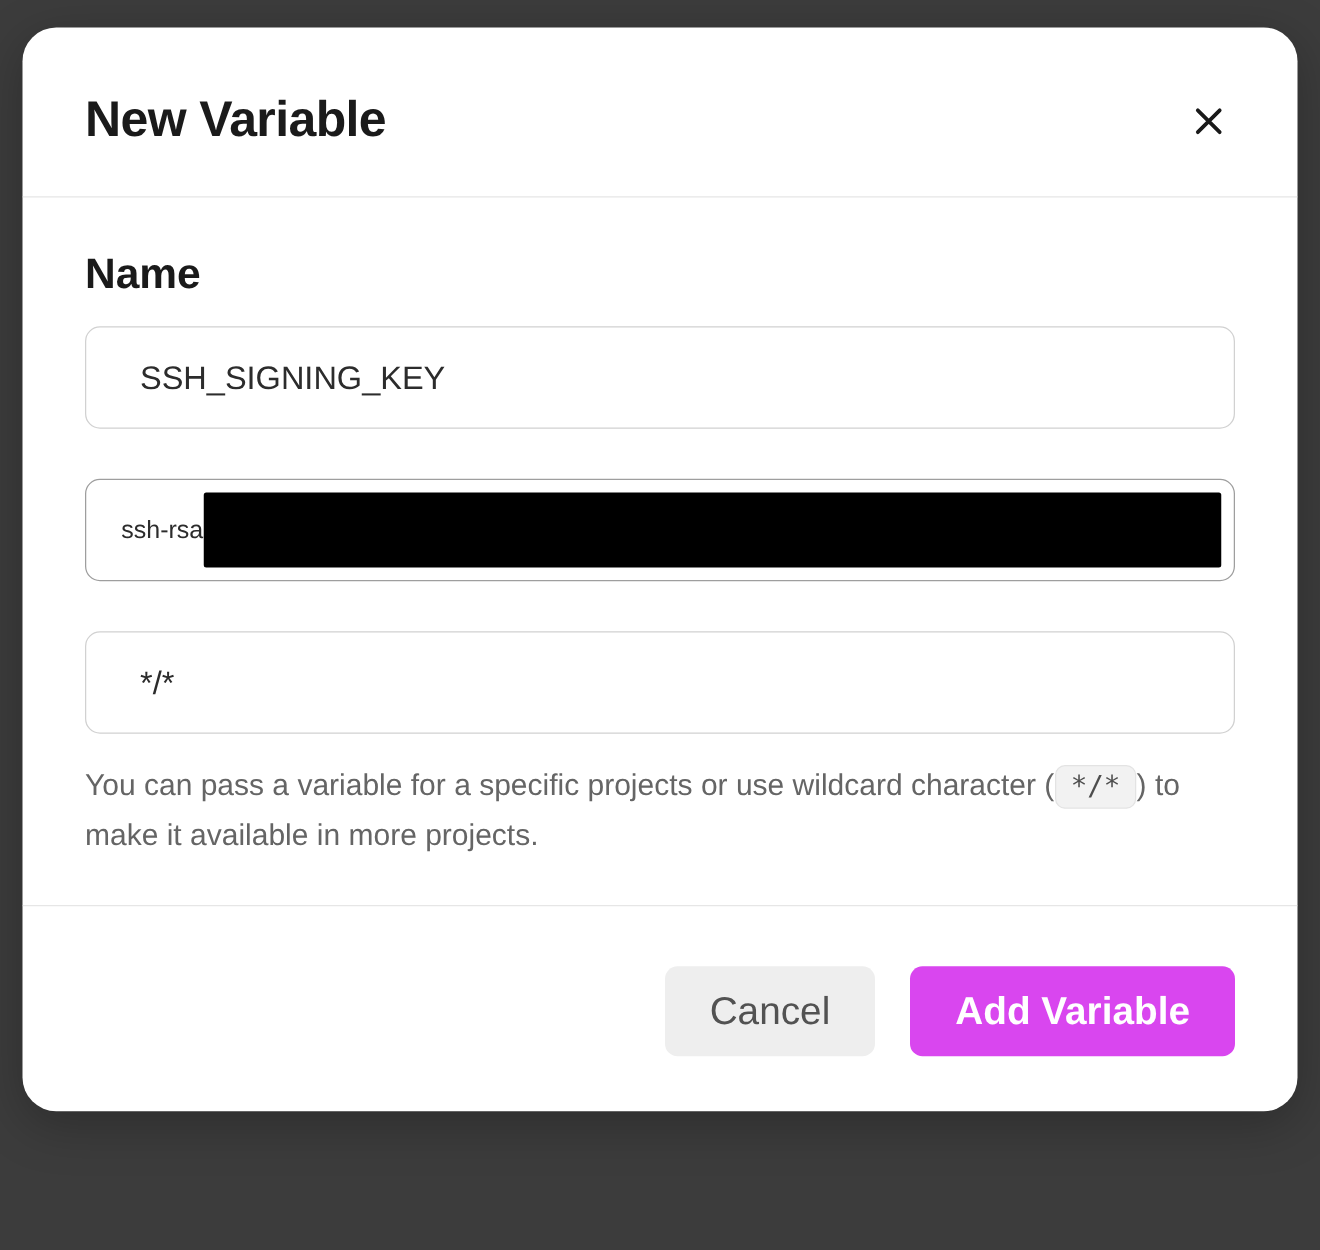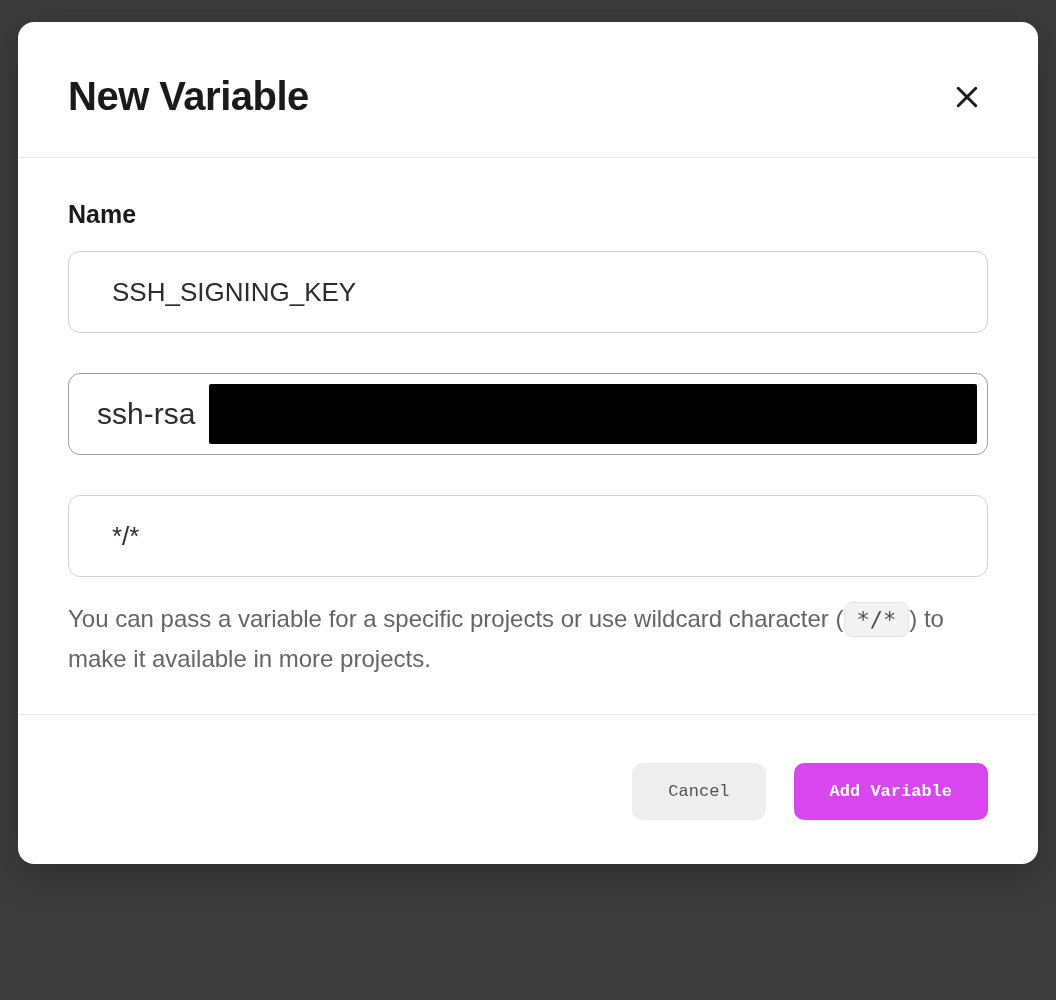--- a/index.html
+++ b/index.html
@@ -19,21 +19,21 @@
       height: 100%;
       background: #3c3c3c;
       display: flex;
       align-items: flex-start;
       justify-content: center;
       padding-top: 22px;
     }
     .modal {
       width: 1020px;
       background: #ffffff;
-      border-radius: 16px;
+      border-radius: 27px;
       box-shadow: 0 10px 40px rgba(0,0,0,0.25);
       overflow: hidden;
     }
     .modal-header {
       padding: 52px 50px 38px 50px;
       border-bottom: 1px solid #e6e6e6;
       display: flex;
       align-items: center;
       justify-content: space-between;
     }
@@ -62,21 +62,21 @@
       padding: 42px 50px 36px 50px;
     }
     .form-group {
       margin-bottom: 40px;
     }
     .form-group.last {
       margin-bottom: 0;
     }
     .label {
       display: block;
-      font-size: 25px;
+      font-size: 34px;
       font-weight: 700;
       color: #1a1a1a;
       margin-bottom: 22px;
     }
     .input {
       width: 100%;
       height: 82px;
       border: 1px solid #d1d1d1;
       border-radius: 12px;
       padding: 0 43px;
@@ -91,24 +91,23 @@
       width: 100%;
       height: 82px;
       border: 1px solid #9e9e9e;
       border-radius: 12px;
       background: #ffffff;
       display: flex;
       align-items: center;
       padding: 0 10px 0 28px;
     }
     .value-prefix {
-      font-size: 30px;
+      font-size: 20px;
       color: #2c2c2c;
       white-space: nowrap;
-      padding-right: 14px;
     }
     .value-redacted {
       flex: 1;
       height: 60px;
       background: #000000;
       border-radius: 2px;
     }
     .value-hidden-input {
       position: absolute;
       inset: 0;
@@ -136,28 +135,28 @@
       vertical-align: baseline;
     }
     .modal-footer {
       border-top: 1px solid #e6e6e6;
       padding: 48px 50px 44px 50px;
       display: flex;
       justify-content: flex-end;
       gap: 28px;
     }
     .btn {
-      height: 57px;
+      height: 72px;
       padding: 0 36px;
       border-radius: 10px;
-      font-size: 17px;
+      font-size: 31px;
       font-weight: 500;
       cursor: pointer;
       border: none;
-      font-family: Liberation Mono, monospace;
+      font-family: Liberation Sans, sans-serif;
     }
     .btn-secondary {
       background: #eeeeee;
       color: #525252;
     }
     .btn-primary {
       background: #d946ef;
       color: #ffffff;
       font-weight: 600;
     }

